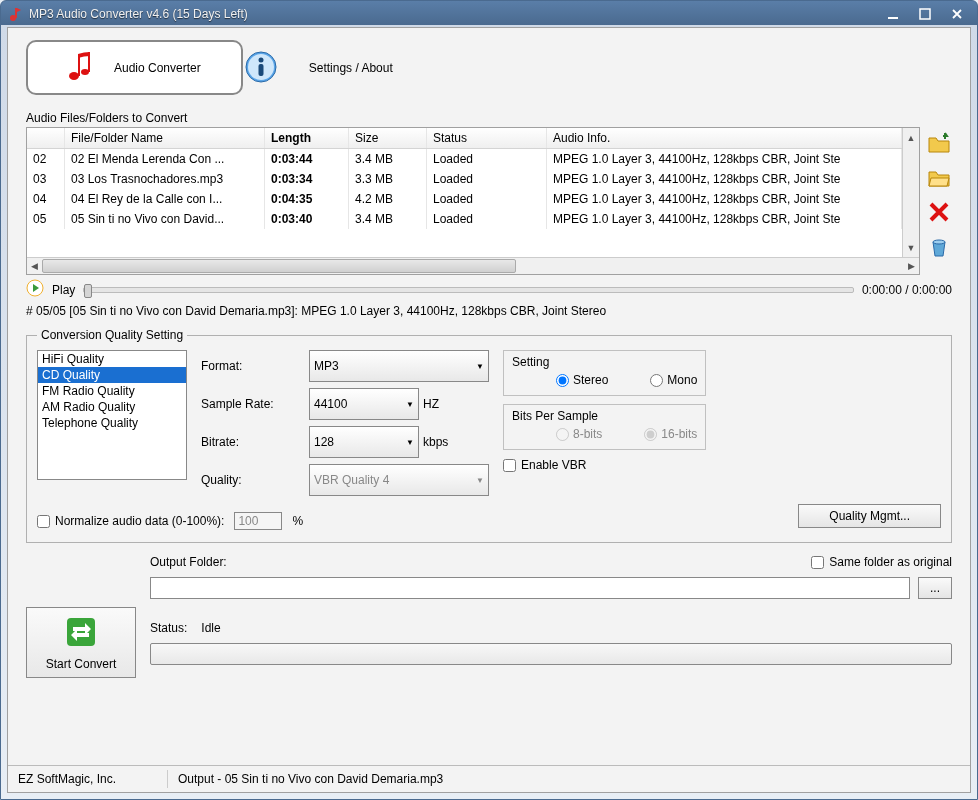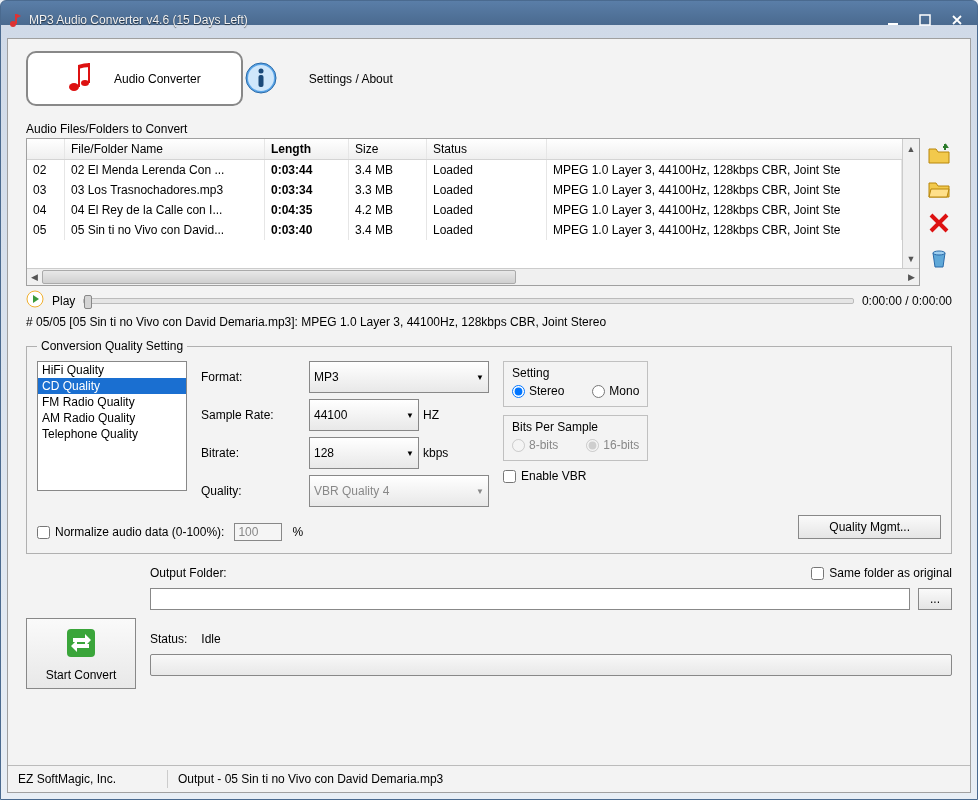--- a/index.html
+++ b/index.html
@@ -1,18 +1,18 @@
 <!DOCTYPE html>
 <html><head>
 <meta charset="utf-8">
 <style>
 * { box-sizing: border-box; margin: 0; padding: 0; font-family: 'Segoe UI', Tahoma, sans-serif; font-size: 12px; }
 body { background: #e8eef5; width: 978px; height: 800px; overflow: hidden; }
 .window { width: 978px; height: 800px; background: linear-gradient(180deg,#5a7ea8 0%, #4a6a8f 3%, #d0dae8 3%, #e8eef5 100%); border: 1px solid #4a6a8f; border-radius: 6px 6px 0 0; display: flex; flex-direction: column; }
-.titlebar { height: 37px; display: flex; align-items: center; padding: 0 6px; color: #fff; }
+.titlebar { height: 26px; display: flex; align-items: center; padding: 0 6px; color: #fff; }
 .titlebar .app-icon { width: 16px; height: 16px; margin-right: 6px; }
 .titlebar .title { flex: 1; text-shadow: 0 1px 1px rgba(0,0,0,0.6); color: #f0f0f0; }
 .winbtns { display: flex; gap: 4px; }
 .winbtn { width: 28px; height: 18px; border-radius: 2px; display: flex; align-items: center; justify-content: center; cursor: pointer; }
 .winbtn svg { width: 12px; height: 12px; }
 
 .client { flex: 1; margin: 0 6px 6px 6px; background: #f3f3f3; border: 1px solid #a0a0a0; display: flex; flex-direction: column; padding: 12px 18px 0 18px; }
 
 .toolbar { display: flex; align-items: center; margin-bottom: 10px; }
 .big-btn { display: flex; align-items: center; gap: 20px; border: 2px solid #888; border-radius: 10px; background: #fff; padding: 8px 40px; cursor: pointer; }
@@ -55,21 +55,21 @@
 
 .format-grid { display: grid; grid-template-columns: 100px 180px; gap: 6px 8px; align-items: center; }
 .combo { display: flex; align-items: center; border: 1px solid #888; background: linear-gradient(#fff,#e8e8e8); padding: 1px 4px; height: 32px; cursor: pointer; }
 .combo[data-disabled="true"]{ color:#888; }
 .combo .val { flex: 1; }
 .combo .arrow { font-size: 8px; }
 .unit { margin-left: 4px; }
 
 .radio-group { border: 1px solid #c0c0c0; padding: 4px 8px 8px 8px; }
 .radio-group .rg-title { margin-bottom: 4px; }
-.radio-row { display: flex; gap: 28px; }
+.radio-row { display: flex; gap: 42px; margin-left: 44px; }
 .radio-row label { display: flex; align-items: center; gap: 4px; cursor: pointer; }
 .radio-row.disabled { color: #888; }
 
 .checks-row { display: flex; align-items: center; gap: 10px; margin-top: 8px; flex-wrap: wrap; }
 .chk { display: flex; align-items: center; gap: 5px; cursor: pointer; }
 .num-input { width: 48px; border: 1px solid #888; padding: 1px 3px; background: #f5f5f5; color: #888; }
 .wide-btn { padding: 4px 30px; background: linear-gradient(#fafafa,#e5e5e5); border: 1px solid #888; cursor: pointer; }
 
 .output-row { display: flex; gap: 14px; align-items: flex-start; }
 .start-btn { width: 110px; display: flex; flex-direction: column; align-items: center; gap: 4px; border: 1px solid #888; background: linear-gradient(#fafafa,#e8e8e8); padding: 6px 4px; cursor: pointer; }
@@ -154,20 +154,21 @@
     <div class="files-area">
       <div class="files-list">
         <div class="files-main">
           <div style="flex:1;display:flex;flex-direction:column;overflow:hidden;">
             <div class="files-header">
               <div class="fh-cell col-idx"></div>
               <div class="fh-cell col-name">File/Folder Name</div>
               <div class="fh-cell col-len">Length</div>
               <div class="fh-cell col-size">Size</div>
               <div class="fh-cell col-status">Status</div>
+              <div class="fh-cell col-info">Audio Info.</div>
             </div>
             <div class="files-body" id="files-body">
                 <div class="files-row">
                   <div class="fr-cell col-idx">02</div>
                   <div class="fr-cell col-name">02 El Menda Lerenda Con ...</div>
                   <div class="fr-cell col-len">0:03:44</div>
                   <div class="fr-cell col-size">3.4 MB</div>
                   <div class="fr-cell col-status">Loaded</div>
                   <div class="fr-cell col-info">MPEG 1.0 Layer 3, 44100Hz, 128kbps CBR, Joint Ste</div>
                 </div>

